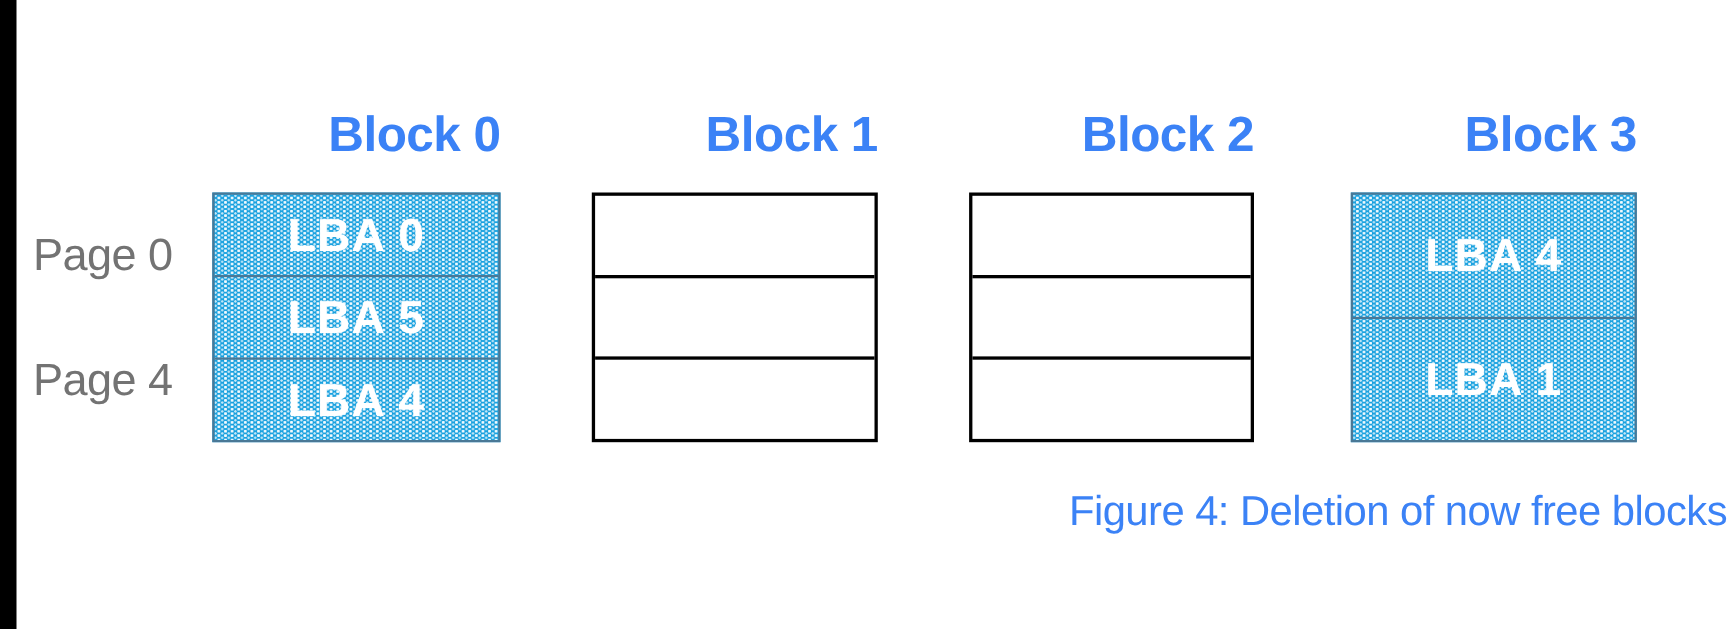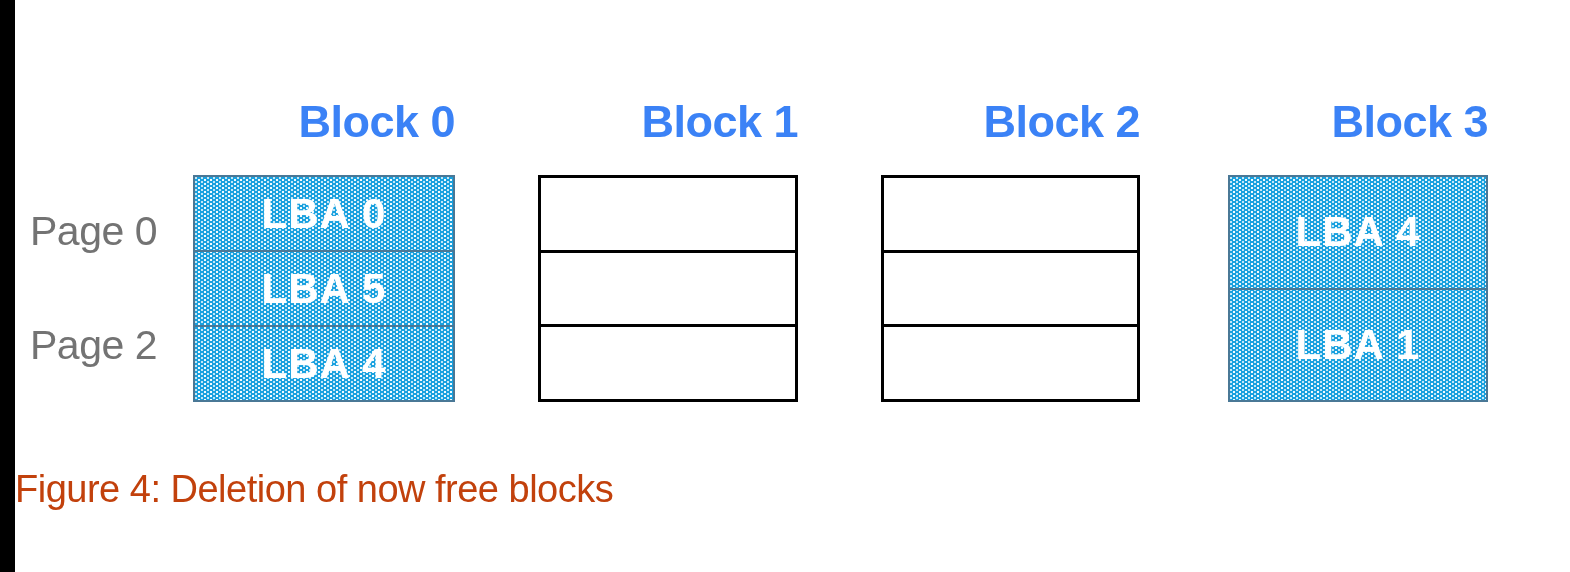--- a/index.html
+++ b/index.html
@@ -96,39 +96,39 @@
     font-weight: 700;
     color: #ffffff;
     letter-spacing: 1px;
     text-shadow: 0 0 1px rgba(255,255,255,0.6);
     white-space: nowrap;
   }
   
   .caption {
     position: absolute;
     left: 15px; right: 0;
-    top: 468px;
-    text-align: left;
+    top: 444px;
+    text-align: right;
     font-size: 38px;
     font-weight: 400;
-    color: #c2410c;
+    color: #3b82f6;
     letter-spacing: -0.5px;
     white-space: nowrap;
   }
 </style>
 </head>
 <body>
 
 <div class="canvas">
 
   <div class="edge-bar"></div>
 
   <div class="page-labels">
     <div class="page-label">Page 0</div>
-    <div class="page-label">Page 2</div>
+    <div class="page-label">Page 4</div>
   </div>
 
   <div class="block-col b0">
     <div class="block-title">Block 0</div>
     <div class="block-table filled">
       <div class="cell">LBA 0</div>
       <div class="cell">LBA 5</div>
       <div class="cell">LBA 4</div>
     </div>
   </div>

